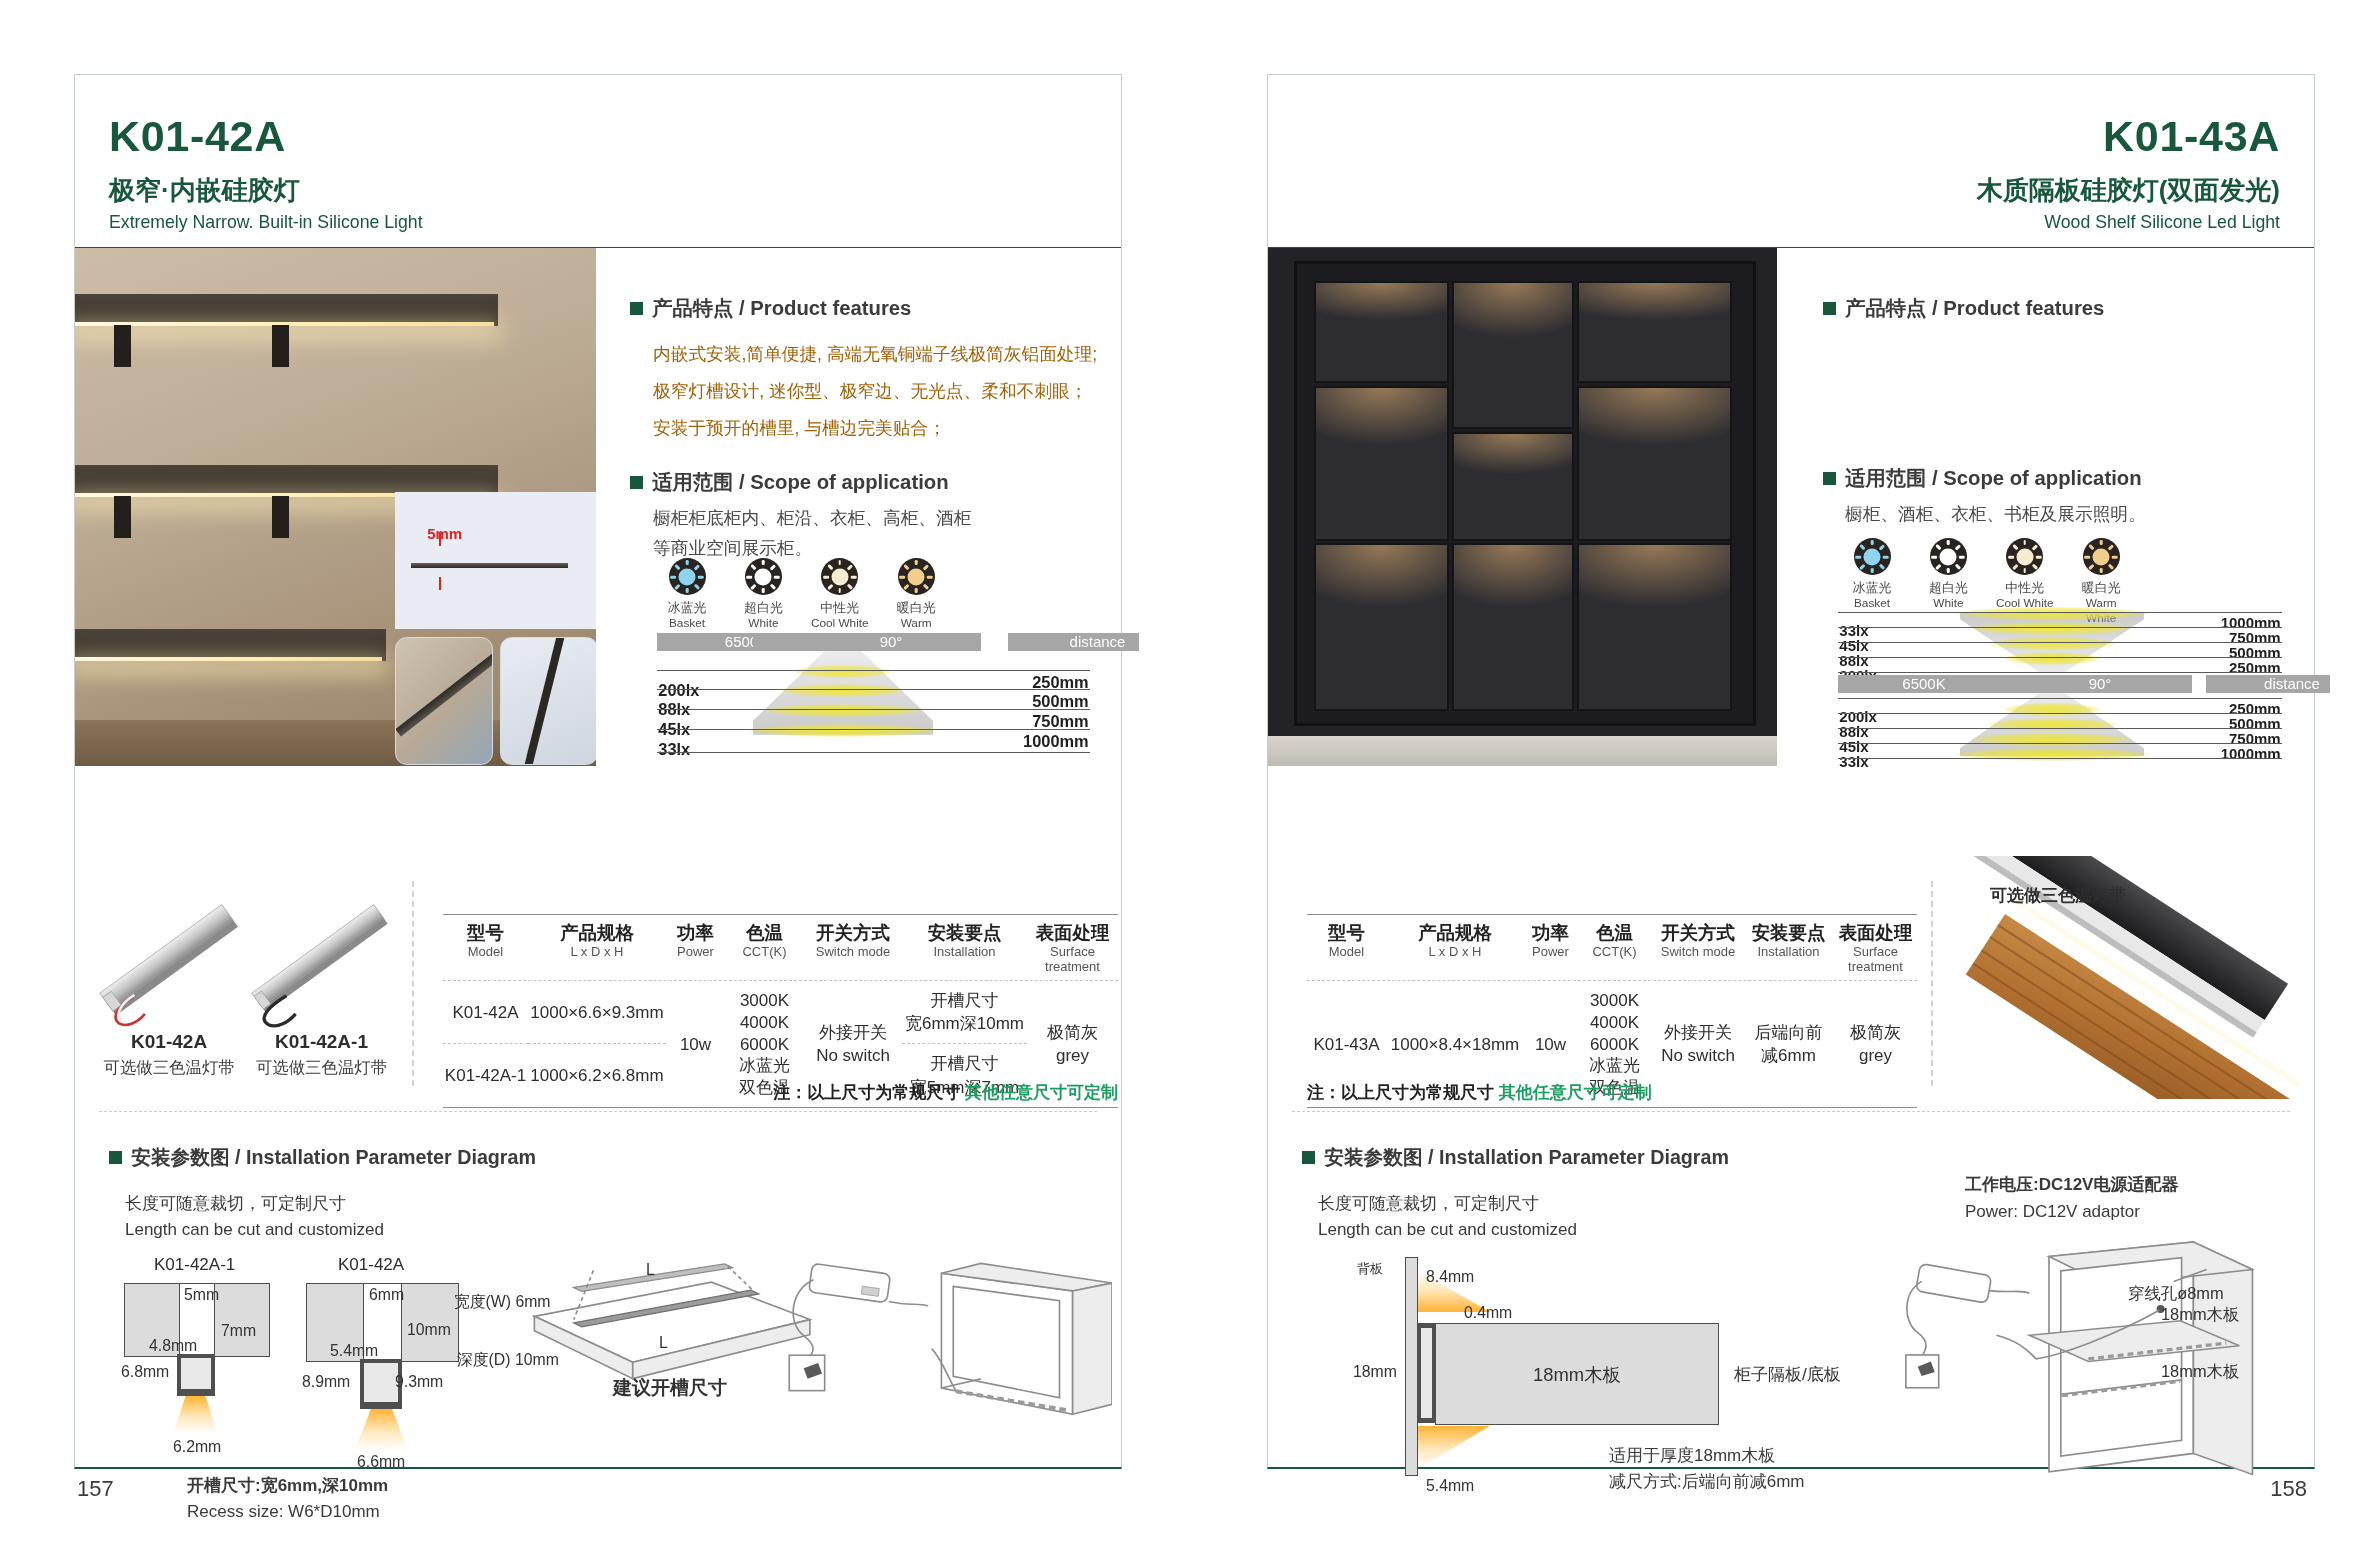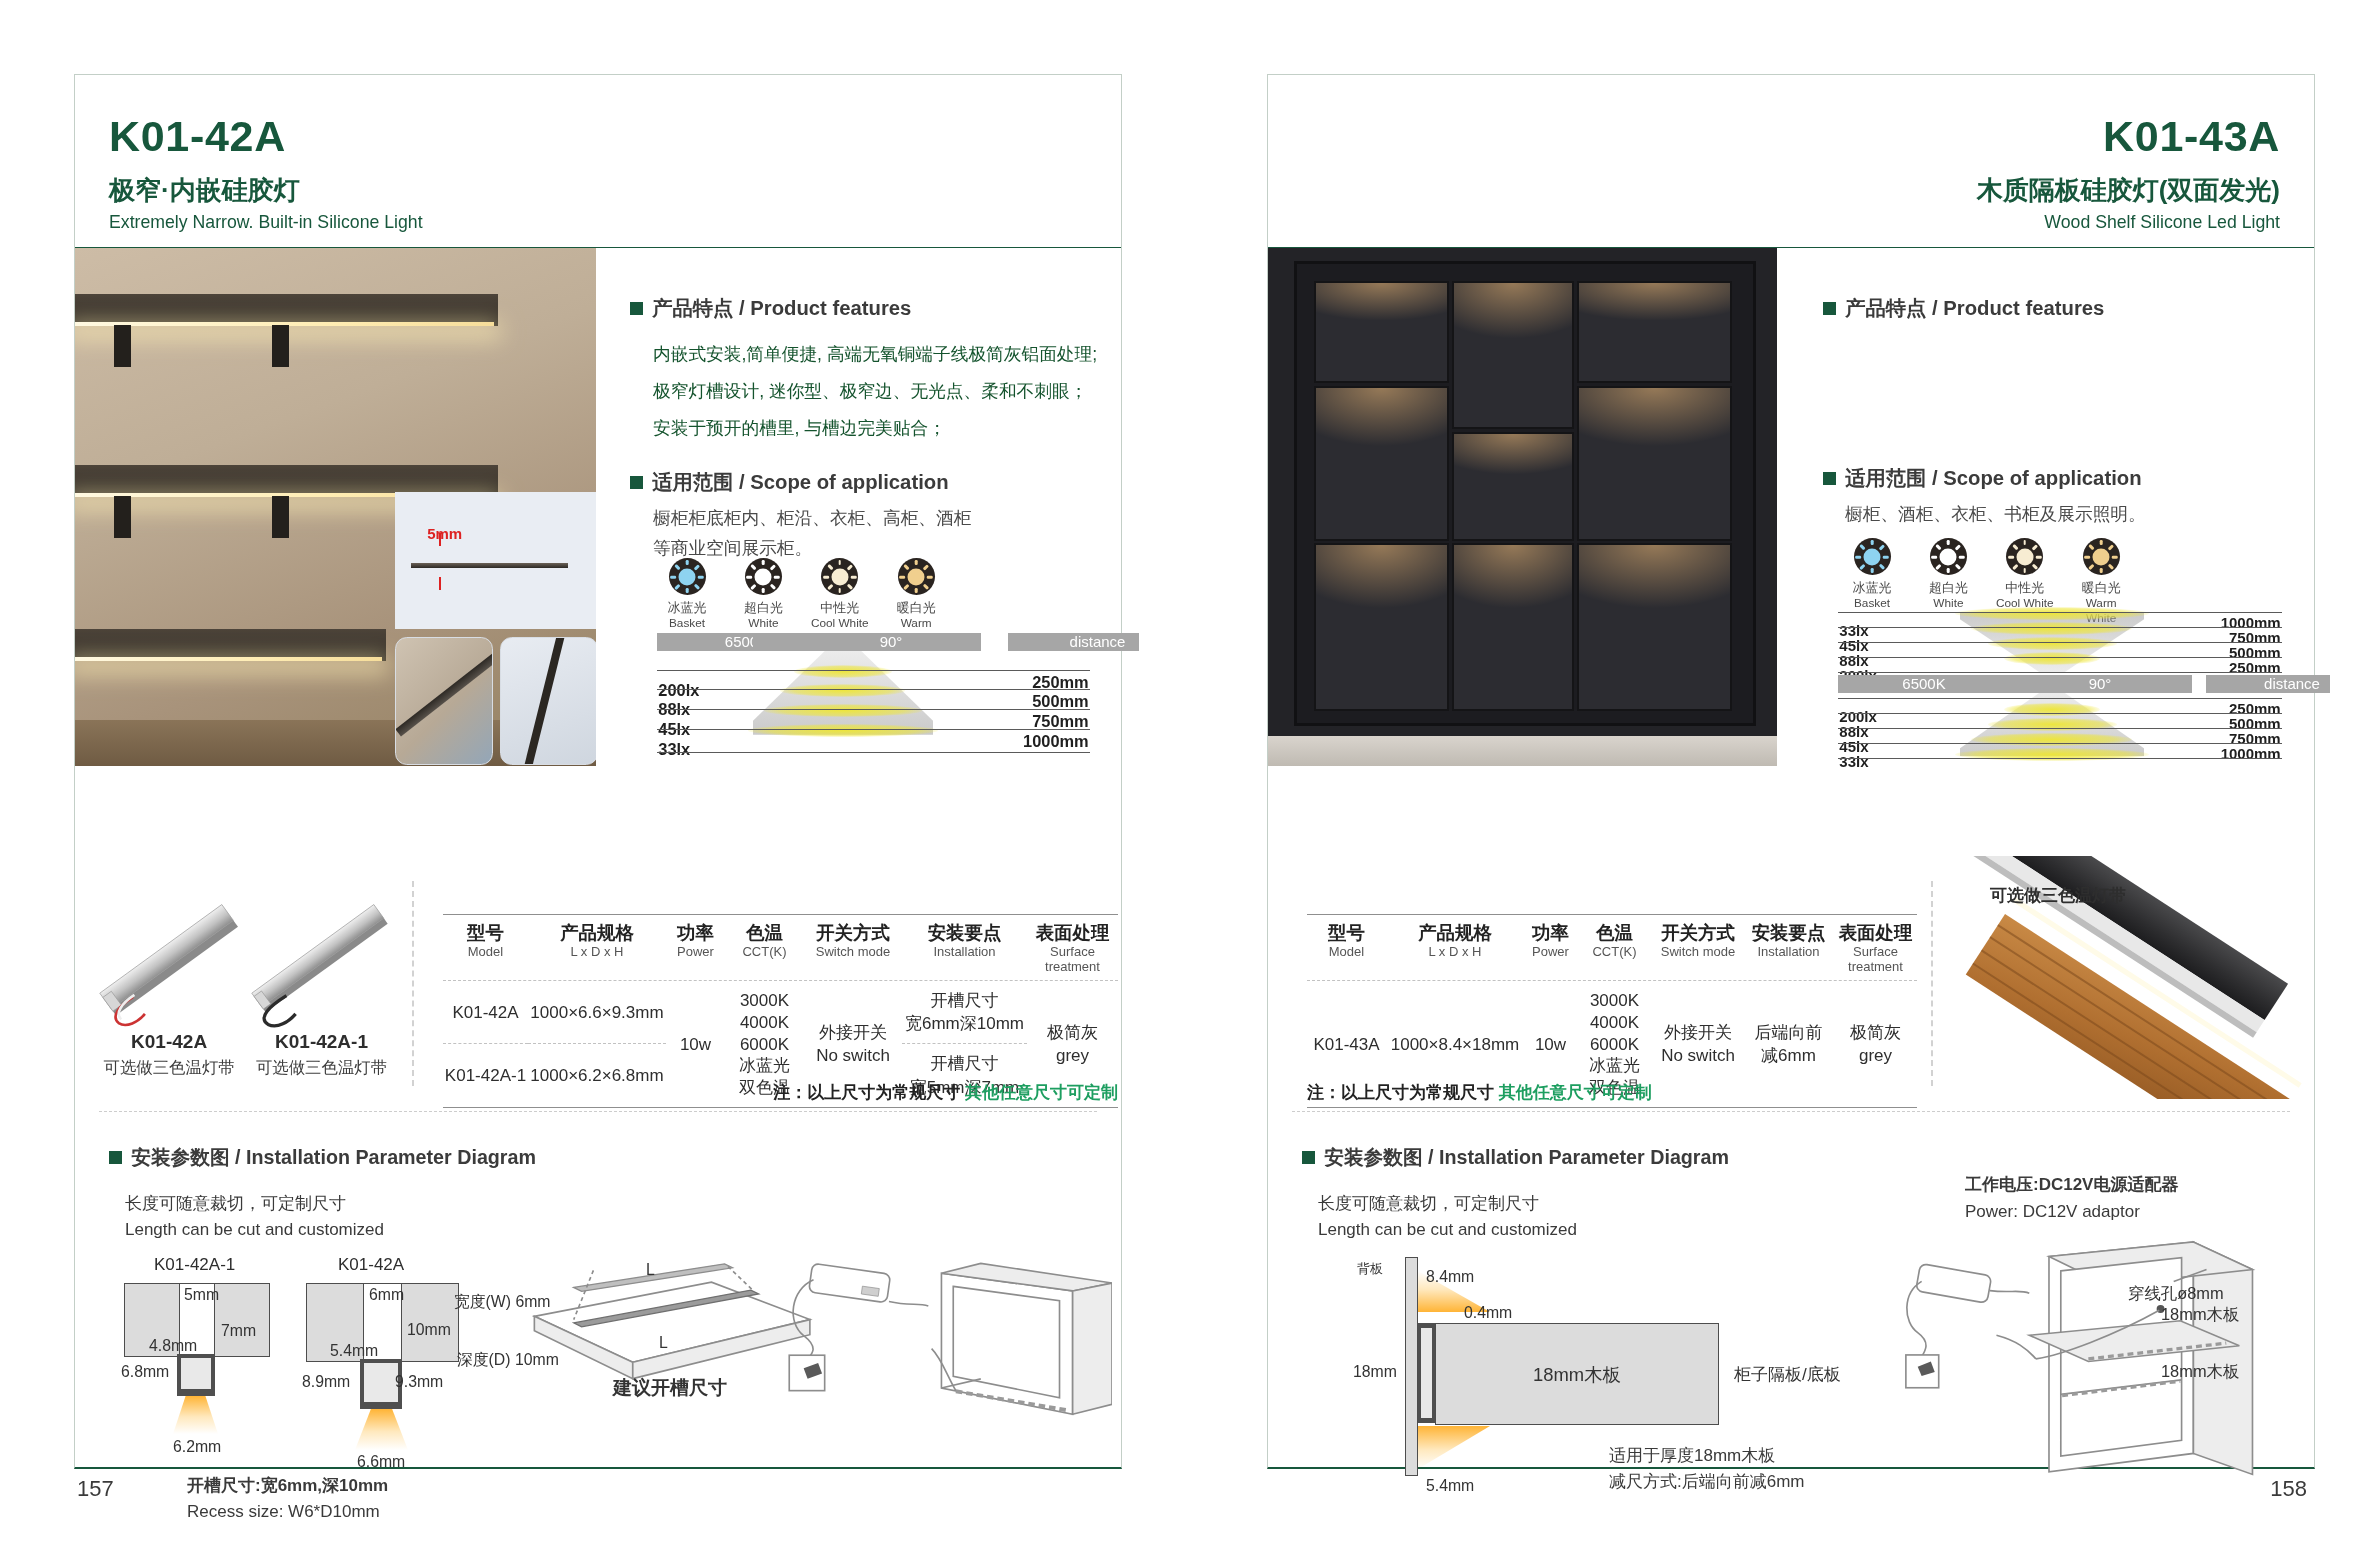--- a/index.html
+++ b/index.html
@@ -12,21 +12,21 @@
 
   
   .h-model{font-size:43px;font-weight:800;color:#17573c;letter-spacing:0.7px;}
   .h-zh{font-size:26px;font-weight:700;color:#17573c;}
   .h-en{font-size:17.7px;font-weight:400;color:#17573c;}
   .h-rule{left:0;right:0;top:172px;height:1.3px;background:#17573c;}
 
   
   .sec-head{display:flex;align-items:center;gap:9.2px;font-size:20.3px;font-weight:700;color:#3b3b3b;}
   .sec-sq{width:13px;height:13px;background:#17573c;flex:0 0 auto;}
-  .body-line{font-size:17.7px;color:#14532d;line-height:37px;white-space:nowrap;}
+  .body-line{font-size:17.7px;color:#a16207;line-height:37px;white-space:nowrap;}
   .scope-line{font-size:17.7px;color:#4a4a4a;line-height:30px;white-space:nowrap;}
 
   
   .icons{display:flex;gap:18.4px;}
   .icn{width:58px;text-align:center;}
   .icn .disc{position:relative;width:37px;height:37px;border-radius:50%;background:#2a2420;margin:0 auto;}
   .icn .sun{position:absolute;left:50%;top:50%;width:17px;height:17px;border-radius:50%;transform:translate(-50%,-50%);
             background:currentColor;box-shadow:0 0 0 1.3px rgba(0,0,0,0);}
   .icn .rays{position:absolute;inset:0;}
   .icn .rays i{position:absolute;left:50%;top:50%;width:2.6px;height:5.9px;background:currentColor;border-radius:1.3px;}

